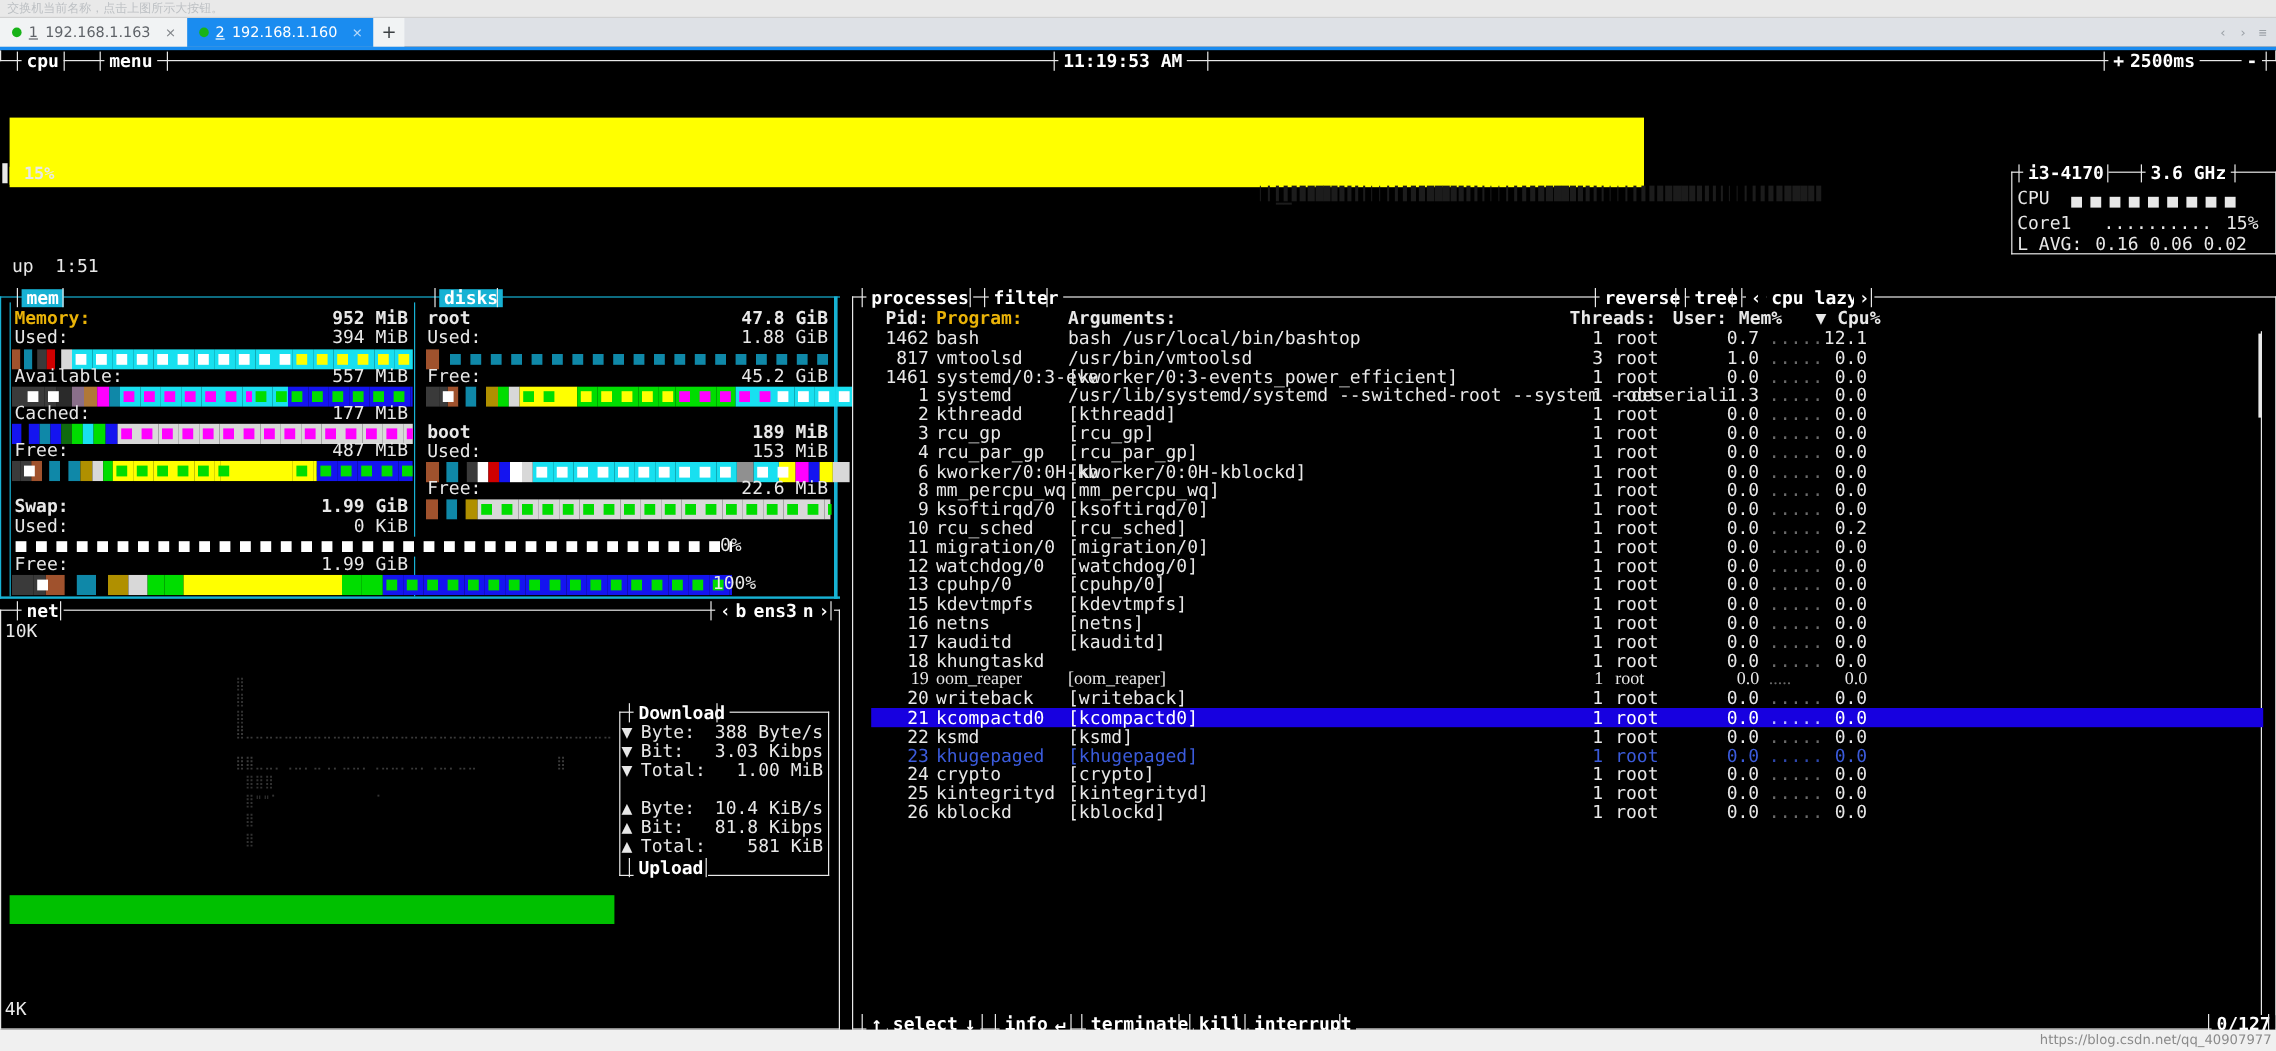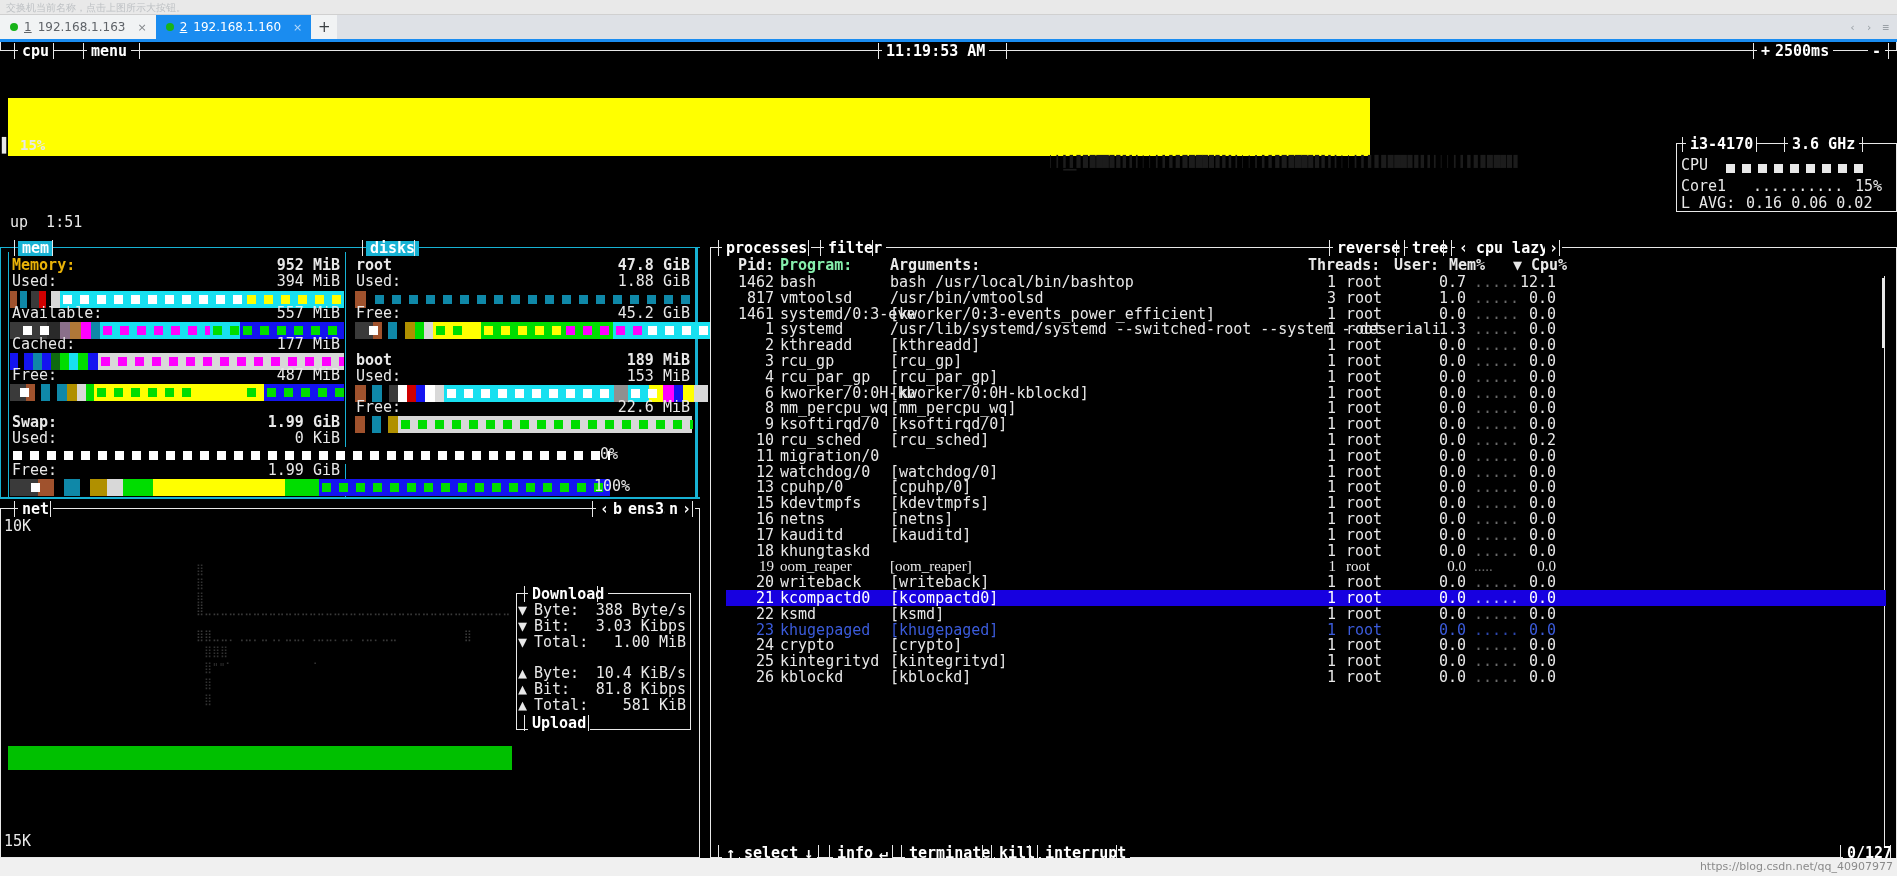--- a/index.html
+++ b/index.html
@@ -283,21 +283,21 @@
 
     <div class="vline" style="left:592px; top:459px; height:16px;"></div>
     <div class="tag w" style="left:596px; top:460px;">‹</div>
     <div class="tag w" style="left:609px; top:460px;">b</div>
     <div class="tag w" style="left:624px; top:460px;">ens33</div>
     <div class="tag w" style="left:665px; top:460px;">n</div>
     <div class="tag w" style="left:678px; top:460px;">›</div>
     <div class="vline" style="left:692px; top:459px; height:16px;"></div>
 
     <div class="t" style="left:4px; top:477px; color:#e8e8e8;">10K</div>
-    <div class="t" style="left:4px; top:792px; color:#e8e8e8;">15K</div>
+    <div class="t" style="left:4px; top:792px; color:#e8e8e8;">4K</div>
 
     <div id="netdown"></div>
     <div class="net-dots" style="left:196px; top:522px; color:#323232;">⣿</div>
     <div class="net-dots" style="left:196px; top:536px; color:#323232;">⣿</div>
     <div class="net-dots" style="left:196px; top:550px; color:#323232;">⣿</div>
     <div class="net-dots" style="left:196px; top:562px; color:#3a3a3a; letter-spacing:0;">⣿⣀⣀⣀⣀⣀⣀⣀⣀⣀⣀⣀⣀⣀⣀⣀⣀⣀⣀⣀⣀⣀⣀⣀⣀⣀⣀⣀⣀⣀⣀⣀⣀⣀⣀⣀⣀⣀⣀</div>
     <div class="net-dots" style="left:196px; top:588px; color:#3a3a3a;">⣿⣿⣀⣀⡀⢀⣀⡀⣀⢀⡀⣀⣀⡀⢀⣀⣀⡀⣀⡀⢀⣀⡀⣀⣀          ⣿</div>
     <div class="net-dots" style="left:204px; top:604px; color:#323232;">⣿⣿⣿</div>
     <div class="net-dots" style="left:204px; top:620px; color:#323232;">⣿""⠁            ⠁</div>
     <div class="net-dots" style="left:204px; top:636px; color:#323232;">⣿</div>
@@ -360,21 +360,21 @@
     <div class="vline" style="left:1404px; top:198px; height:16px;"></div>
     <div class="tag w" style="left:1408px; top:199px;">tree</div>
     <div class="vline" style="left:1443px; top:198px; height:16px;"></div>
     <div class="vline" style="left:1451px; top:198px; height:16px;"></div>
     <div class="tag w" style="left:1455px; top:199px;">‹</div>
     <div class="tag w" style="left:1472px; top:199px;">cpu lazy</div>
     <div class="tag w" style="left:1545px; top:199px;">›</div>
     <div class="vline" style="left:1559px; top:198px; height:16px;"></div>
 
     <div class="t bold" style="left:726px; top:216px; width:48px; text-align:right; color:#e8e8e8;">Pid:</div>
-    <div class="t bold" style="left:780px; top:216px; color:#86efac;">Program:</div>
+    <div class="t bold" style="left:780px; top:216px; color:#eab308;">Program:</div>
     <div class="t bold" style="left:890px; top:216px; color:#e8e8e8;">Arguments:</div>
     <div class="t bold" style="left:1308px; top:216px; color:#e8e8e8;">Threads:</div>
     <div class="t bold" style="left:1394px; top:216px; color:#e8e8e8;">User:</div>
     <div class="t bold" style="left:1449px; top:216px; color:#e8e8e8;">Mem%</div>
     <div class="t bold" style="left:1513px; top:216px; color:#e8e8e8;">▼</div>
     <div class="t bold" style="left:1531px; top:216px; color:#e8e8e8;">Cpu%</div>
 
     <div id="proc-rows">
         <div class="prow" style="top: 232px;">
           <span class="pcell" style="left: 0px; width: 48px; text-align: right; color: rgb(232, 232, 232);">1462</span>
@@ -482,20 +482,21 @@
           <span class="pcell" style="left: 164px; width: 580px; text-align: left; color: rgb(232, 232, 232);">[rcu_sched]</span>
           <span class="pcell" style="left: 570px; width: 40px; text-align: right; color: rgb(232, 232, 232);">1</span>
           <span class="pcell" style="left: 620px; width: 50px; text-align: left; color: rgb(232, 232, 232);">root</span>
           <span class="pcell" style="left: 706px; width: 34px; text-align: right; color: rgb(232, 232, 232);">0.0</span>
           <span class="pcell" style="left: 748px; width: 58px; text-align: left; color: rgb(106, 106, 106);">.....</span>
           <span class="pcell" style="left: 790px; width: 40px; text-align: right; color: rgb(232, 232, 232);">0.2</span>
         </div>
         <div class="prow" style="top: 405.8px;">
           <span class="pcell" style="left: 0px; width: 48px; text-align: right; color: rgb(232, 232, 232);">11</span>
           <span class="pcell" style="left: 54px; width: 220px; text-align: left; color: rgb(232, 232, 232);">migration/0</span>
+          <span class="pcell" style="left: 164px; width: 580px; text-align: left; color: rgb(232, 232, 232);">[migration/0]</span>
           <span class="pcell" style="left: 570px; width: 40px; text-align: right; color: rgb(232, 232, 232);">1</span>
           <span class="pcell" style="left: 620px; width: 50px; text-align: left; color: rgb(232, 232, 232);">root</span>
           <span class="pcell" style="left: 706px; width: 34px; text-align: right; color: rgb(232, 232, 232);">0.0</span>
           <span class="pcell" style="left: 748px; width: 58px; text-align: left; color: rgb(106, 106, 106);">.....</span>
           <span class="pcell" style="left: 790px; width: 40px; text-align: right; color: rgb(232, 232, 232);">0.0</span>
         </div>
         <div class="prow" style="top: 421.6px;">
           <span class="pcell" style="left: 0px; width: 48px; text-align: right; color: rgb(232, 232, 232);">12</span>
           <span class="pcell" style="left: 54px; width: 220px; text-align: left; color: rgb(232, 232, 232);">watchdog/0</span>
           <span class="pcell" style="left: 164px; width: 580px; text-align: left; color: rgb(232, 232, 232);">[watchdog/0]</span>

